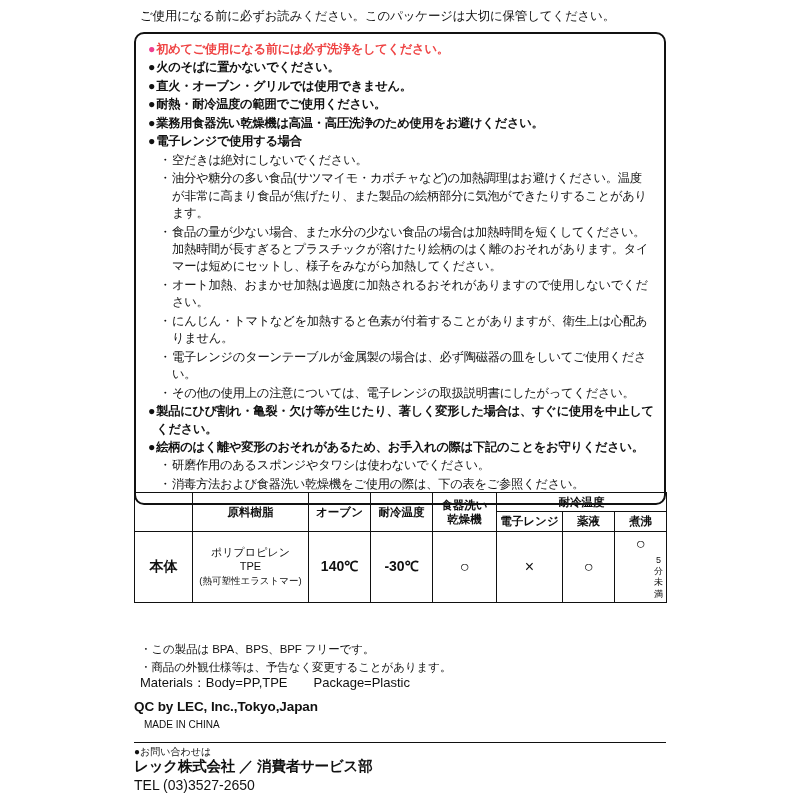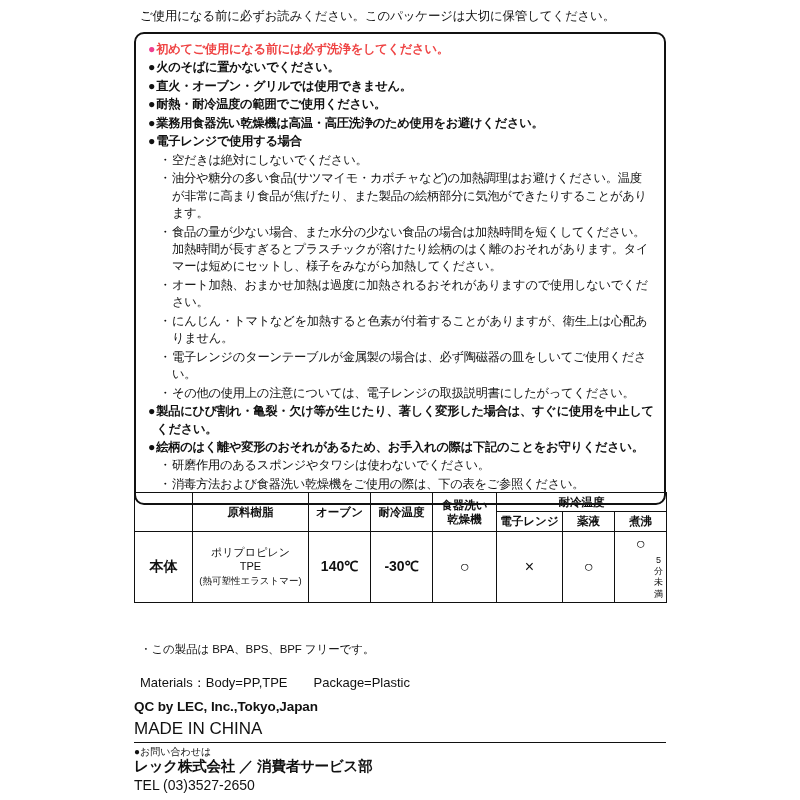--- a/index.html
+++ b/index.html
@@ -131,23 +131,23 @@
   .qc {
     position: absolute;
     left: 134px;
     top: 699px;
     font-size: 13.5px;
     font-weight: bold;
     letter-spacing: -0.1px;
   }
   .made {
     position: absolute;
-    left: 134px;
+    left: 144px;
     top: 719px;
-    font-size: 17px;
+    font-size: 10px;
     text-align: right;
   }
   .divider {
     position: absolute;
     left: 134px;
     top: 742px;
     width: 532px;
     border-top: 1px solid #111;
   }
   .contact-label {
@@ -313,20 +313,21 @@
           <span class="sub-note">5分未満</span>
         </td>
       </tr>
     </tbody>
       </table>
   </div>
 
 
   <div class="notes2">
     <div>・この製品は BPA、BPS、BPF フリーです。</div>
+    <div>・商品の外観仕様等は、予告なく変更することがあります。</div>
   </div>
 
   <div class="materials">Materials：Body=PP,TPE　　Package=Plastic</div>
 
   <div class="qc">QC by LEC, Inc.,Tokyo,Japan</div>
   <div class="made">MADE IN CHINA</div>
 
   <div class="divider"></div>
   <div class="contact-label">●お問い合わせは</div>
   <div class="company">レック株式会社 ／ 消費者サービス部</div>

